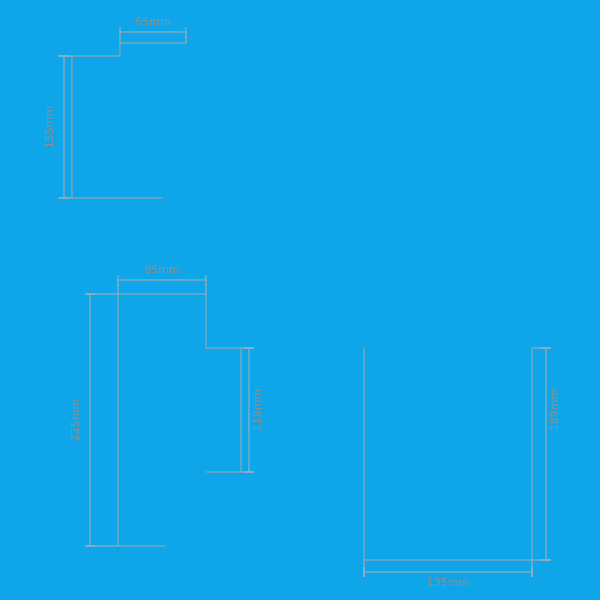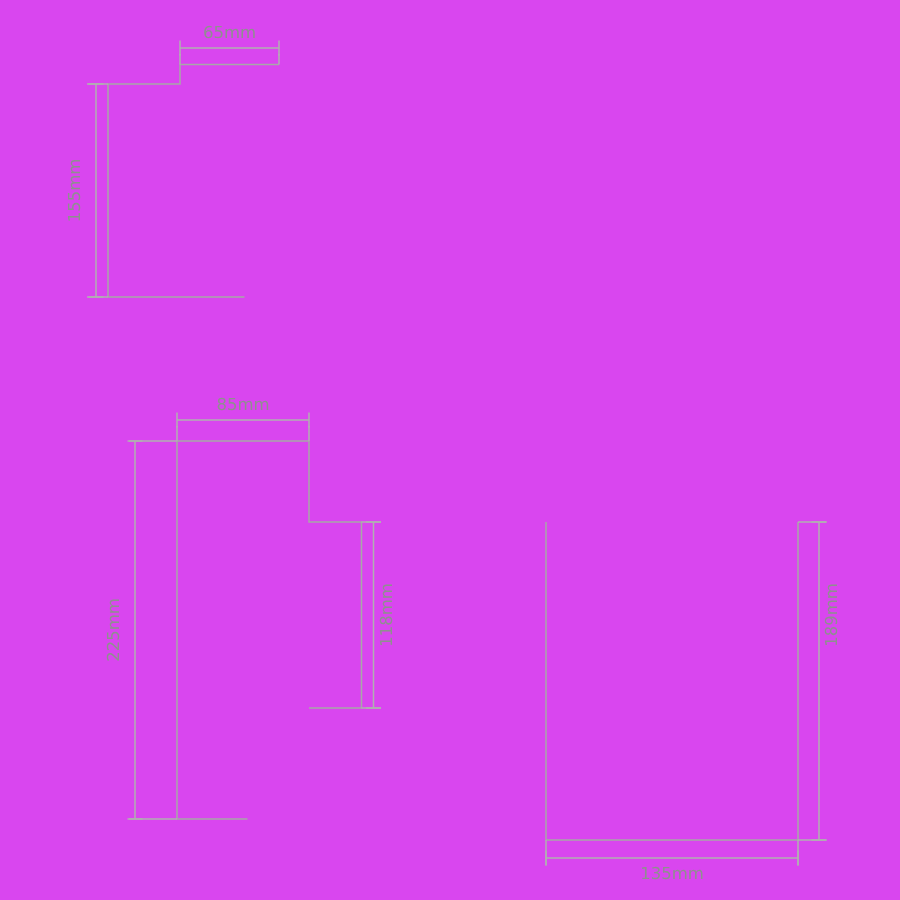--- a/index.html
+++ b/index.html
@@ -7,21 +7,21 @@
     padding: 0;
     width: 600px;
     height: 600px;
     background: #ffffff;
     font-family: "DejaVu Sans", "Liberation Sans", sans-serif;
   }
   .canvas-wrap {
     position: relative;
     width: 600px;
     height: 600px;
-    background: #d946ef;
+    background: #0ea5e9;
   }
   svg {
     display: block;
   }
   .outline {
     fill: none;
     stroke: #a8a8a8;
     stroke-width: 1;
   }
   .dimline {

